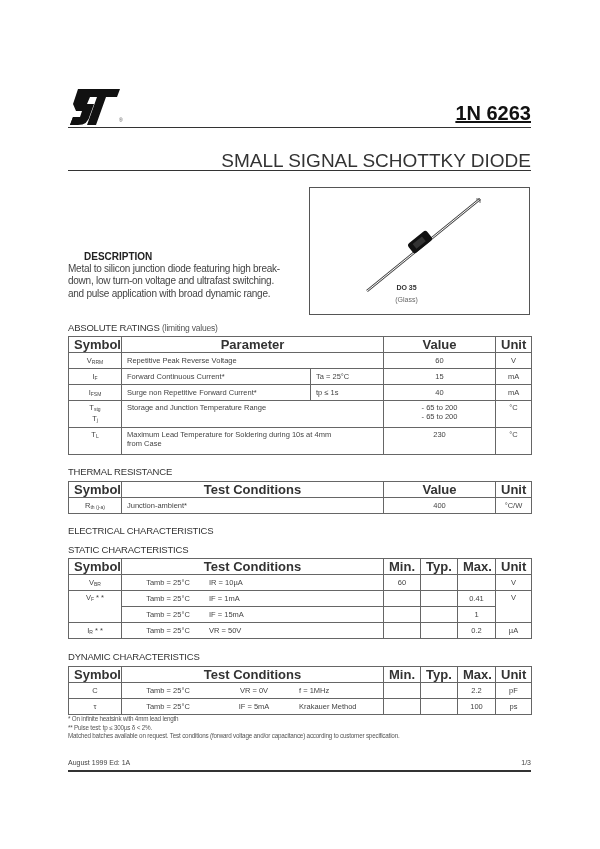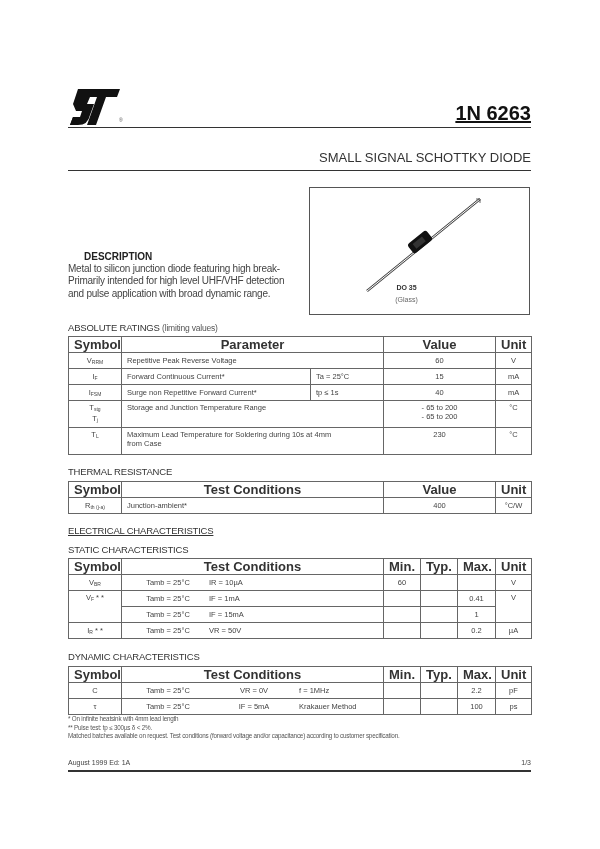--- a/index.html
+++ b/index.html
@@ -2,21 +2,21 @@
 <html><head>
 <meta charset="utf-8">
 <style>
   html, body { margin:0; padding:0; background:#ffffff; }
   body { width:600px; height:849px; position:relative; font-family:"Liberation Sans", sans-serif; color:#222; overflow:hidden; }
   .abs { position:absolute; }
   .hr { position:absolute; left:68px; width:463px; height:1px; background:#333; }
   .logo { left:70px; top:87px; width:52px; height:40px; }
   .reg { left:119px; top:117px; font-size:5px; color:#555; }
   .partno { right:69px; top:102px; font-size:20px; font-weight:bold; color:#111;text-decoration:underline; }
-  .subtitle { right:69px; top:150px; font-size:13px; color:#333; }
+  .subtitle { right:69px; top:150px; font-size:19px; color:#333; }
   .pkgbox { left:309px; top:187px; width:221px; height:128px; border:1px solid #555; box-sizing:border-box; }
   .pkgname { position:absolute; left:0; right:0; top:96px; text-align:center; font-size:7px; font-weight:bold; color:#333; padding-right:26px; }
   .pkgsub { position:absolute; left:0; right:0; top:108px; text-align:center; font-size:7px; color:#666; padding-right:26px; }
   .desc-h { left:84px; top:251px; font-size:10px; font-weight:bold; color:#222; }
   .desc-p { left:68px; top:263px; width:232px; font-size:10px; line-height:12.3px; color:#444; letter-spacing:-0.25px; }
   .sec { position:absolute; left:68px; font-size:9.5px; color:#333; letter-spacing:-0.2px; }
   .sec .lv { font-size:8.5px; color:#555;text-align:right; }
   table { position:absolute; left:68px; width:463px; border-collapse:collapse; font-size:7.5px; color:#444; table-layout:fixed; }
   td, th { border:1px solid #666; padding:0 5px; height:15px; vertical-align:middle; }
   th { font-weight:bold; color:#333; font-size:13px; height:14px; }
@@ -52,21 +52,21 @@
     </g>
     <polyline points="166,11 170,11 170,15" fill="none" stroke="#444" stroke-width="0.8"></polyline>
   </svg>
   <div class="pkgname">DO 35</div>
   <div class="pkgsub">(Glass)</div>
 </div>
 
 <div class="abs desc-h">DESCRIPTION</div>
 <div class="abs desc-p">
   <div>Metal to silicon junction diode featuring high break-</div>
-  <div>Primarily intended for high level UHF/VHF detection</div>
+  <div>down, low turn-on voltage and ultrafast switching.</div>
   <div>and pulse application with broad dynamic range.</div>
 </div>
 
 <div class="sec" style="top:322px;">
   <span>ABSOLUTE RATINGS</span>
   <span class="lv">(limiting values)</span>
 </div>
 <table style="top:336px;">
   <colgroup>
       <col style="width:53px">
@@ -143,21 +143,21 @@
   </tr>
   <tr>
     <td class="c" style="height:12px;"><span>R</span><sub>th (j-a)</sub></td>
     <td class="l">Junction-ambient*</td>
     <td class="c">400</td>
     <td class="c">°C/W</td>
   </tr>
 </tbody>
   </table>
 
-<div class="sec" style="top:525px;text-decoration:underline;">ELECTRICAL CHARACTERISTICS</div>
+<div class="sec" style="top:525px;">ELECTRICAL CHARACTERISTICS</div>
 <div class="sec" style="top:544px;">STATIC CHARACTERISTICS</div>
 <table style="top:558px;">
   <colgroup>
       <col style="width:53px">
       <col style="width:262px">
       <col style="width:37px">
       <col style="width:37px">
       <col style="width:38px">
       <col style="width:36px">
     </colgroup>

